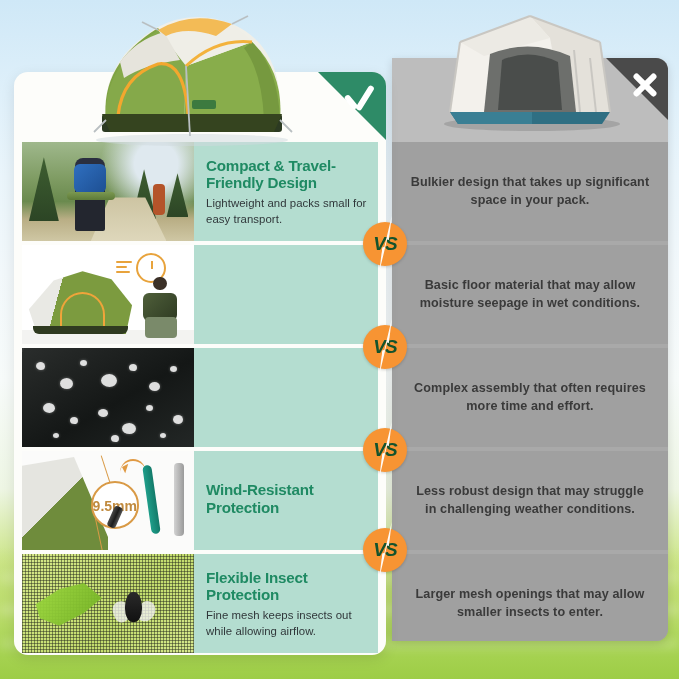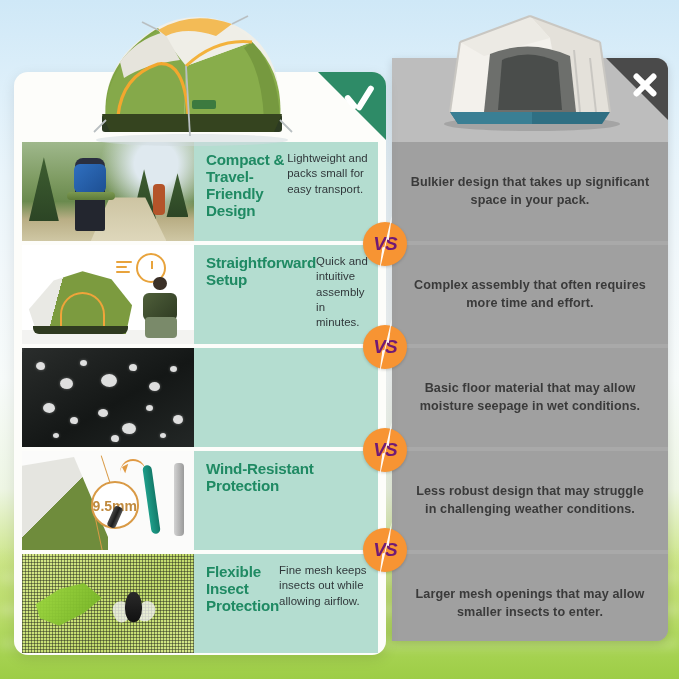--- a/index.html
+++ b/index.html
@@ -131,39 +131,39 @@
     display: flex; align-items: stretch;
     overflow: hidden;
   }
   .l-row:last-child { margin-bottom: 0; }
   .l-thumb {
     width: 172px; flex: 0 0 172px; position: relative; overflow: hidden;
     background: #d8d8d8;
   }
   .l-copy {
     flex: 1 1 auto; padding: 9px 10px 8px 12px;
-    display: flex; flex-direction: row; justify-content: center;
+    display: flex; flex-direction: column; justify-content: center;
   }
   .l-title {
     font-size: 15.2px; font-weight: 700; color: #1f8a63;
     line-height: 1.12; letter-spacing: -.2px; margin-bottom: 5px;
   }
   .l-desc {
     font-size: 11.4px; line-height: 1.34; color: #30373a; letter-spacing: .05px;
   }
 
   
   .vs {
     position: absolute; width: 44px; height: 44px; border-radius: 50%;
     background: #f79433; z-index: 9;
     display: flex; align-items: center; justify-content: center;
     box-shadow: 0 1px 3px rgba(0,0,0,.18);
   }
   .vs-txt {
-    color: #701a75; font-weight: 700; font-style: italic;
+    color: #14532d; font-weight: 700; font-style: italic;
     font-size: 19px; letter-spacing: -1px;
     font-family: "Liberation Sans", sans-serif;
   }
   .vs-bolt {
     position: absolute; left: 50%; top: -7px; width: 5px; height: 58px;
     margin-left: -2px; background: #fff;
     clip-path: polygon(55% 0, 100% 42%, 62% 42%, 45% 100%, 0 56%, 40% 56%);
     transform: rotate(12deg); opacity: .95;
   }
 
@@ -360,24 +360,24 @@
     <div class="right-head"></div>
 
     <div class="right-corner"></div>
     <div class="x-glyph"></div>
 
     <div class="right-rows">
       <div class="r-row">
         <div class="r-text">Bulkier design that takes up significant space in your pack.</div>
       </div>
       <div class="r-row">
+        <div class="r-text">Basic floor material that may allow moisture seepage in wet conditions.</div>
+      </div>
+      <div class="r-row">
         <div class="r-text">Complex assembly that often requires more time and effort.</div>
-      </div>
-      <div class="r-row">
-        <div class="r-text">Basic floor material that may allow moisture seepage in wet conditions.</div>
       </div>
       <div class="r-row">
         <div class="r-text">Less robust design that may struggle in challenging weather conditions.</div>
       </div>
       <div class="r-row">
         <div class="r-text">Larger mesh openings that may allow smaller insects to enter.</div>
       </div>
     </div>
   </div>
 
@@ -444,24 +444,20 @@
               <i style="top:2px;width:16px"></i>
               <i style="top:7px;width:11px"></i>
               <i style="top:12px;width:14px"></i>
             </div>
             <div class="person">
               <div class="head"></div>
               <div class="torso"></div>
               <div class="leg"></div>
             </div>
           </div>
-        </div>
-        <div class="l-copy">
-          <div class="l-title">Straightforward Setup</div>
-          <div class="l-desc">Quick and intuitive assembly in minutes.</div>
         </div>
       </div>
 
       <div class="l-row">
         <div class="l-thumb">
           <div class="ph photo-water">
             <div class="drop" style="left:8%;top:14%;width:9px;height:8px"></div>
             <div class="drop" style="left:22%;top:30%;width:13px;height:11px"></div>
             <div class="drop" style="left:34%;top:12%;width:7px;height:6px"></div>
             <div class="drop" style="left:46%;top:26%;width:16px;height:13px"></div>

